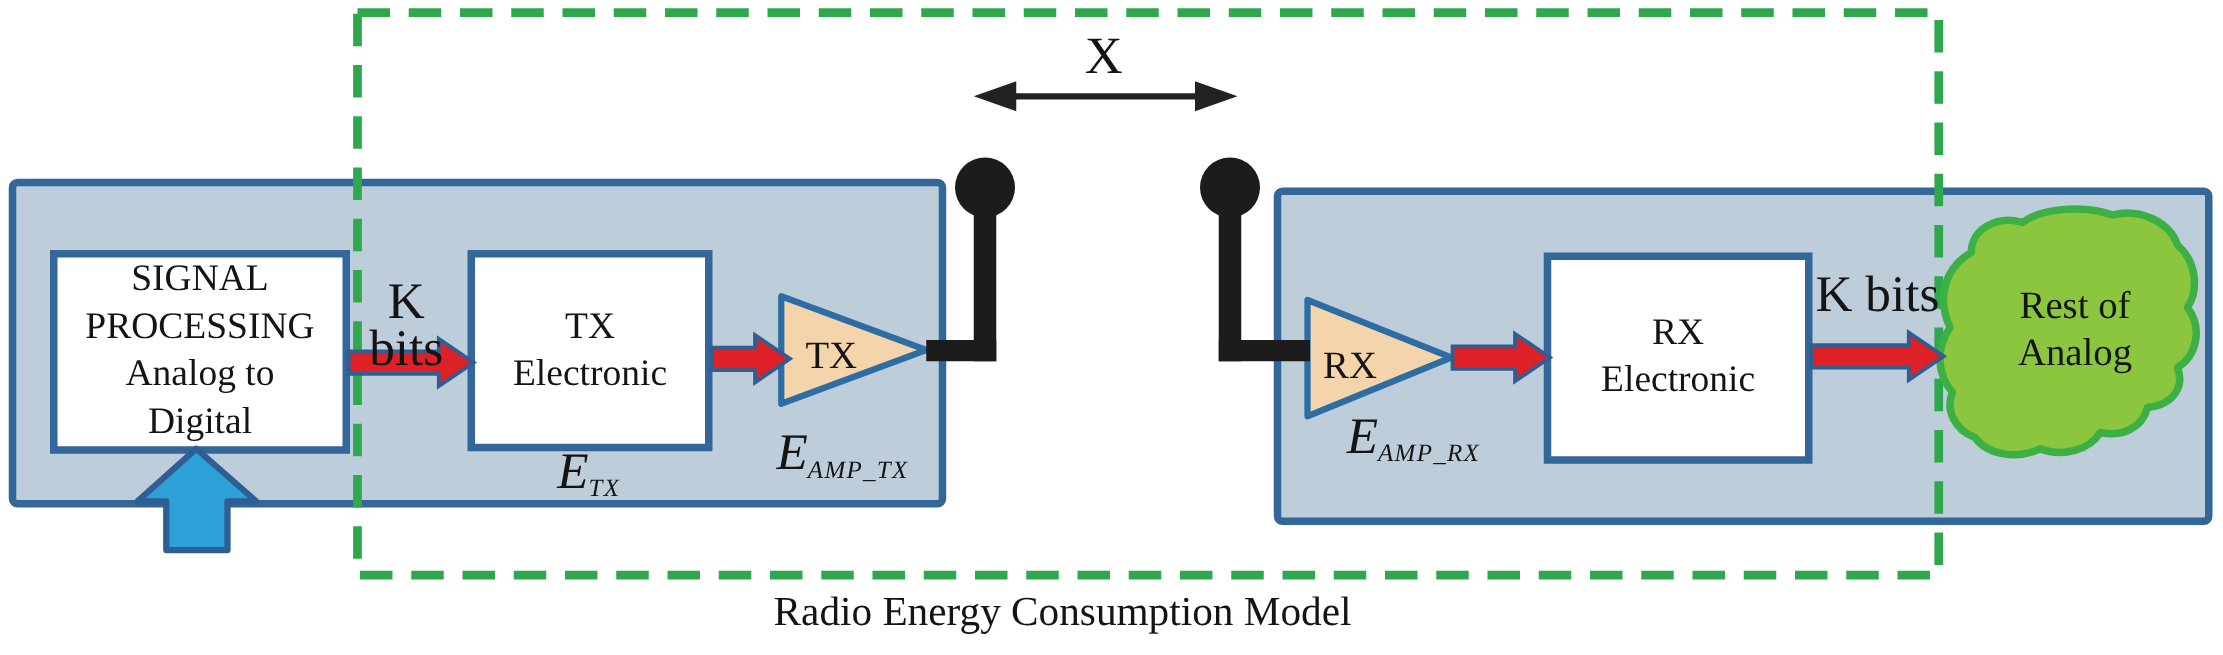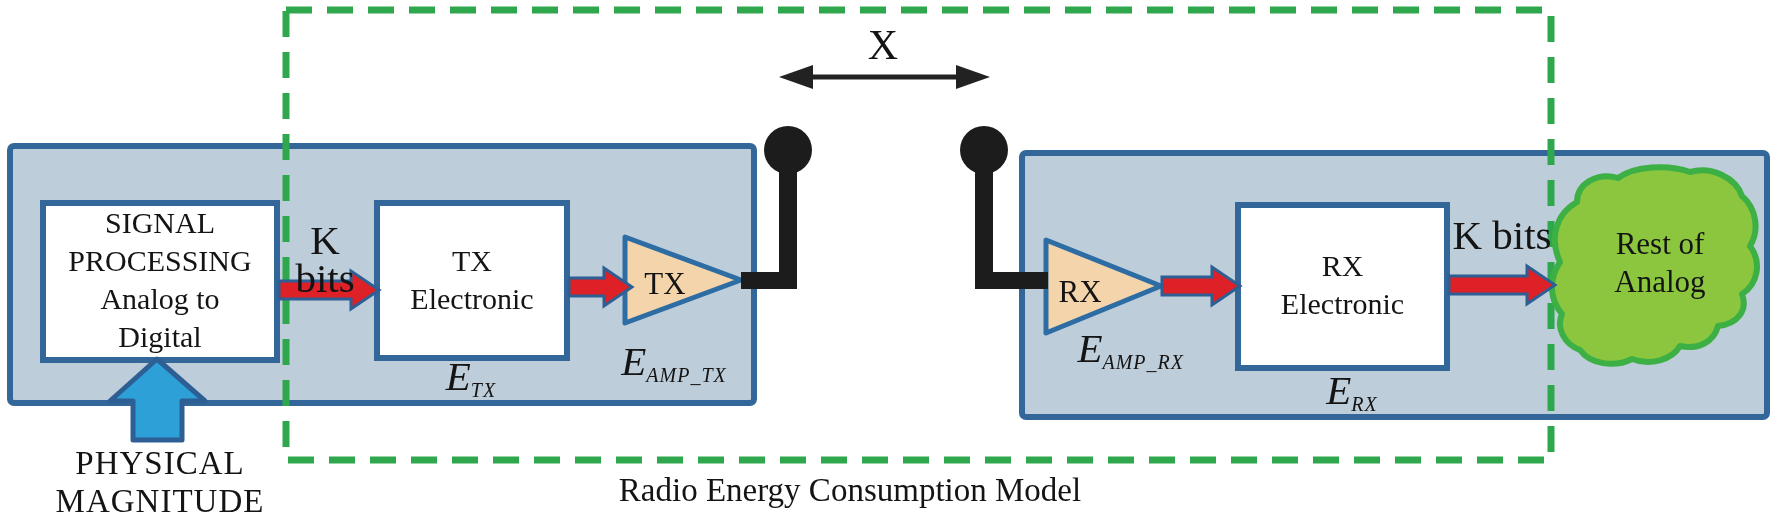--- a/index.html
+++ b/index.html
@@ -108,27 +108,22 @@
 
   <div class="t amp-t" style="left:1046px; top:275px; width:68px;">RX</div>
 
   <div class="t elabel" style="left:1024px; top:328px; width:160px;text-align:right;">
     <span>E</span><sub>AMP_RX</sub>
   </div>
 
   <div class="t" style="left:1238px; top:247px; width:209px;">RX
 Electronic</div>
 
-  <div class="t elabel" style="left:1292px; top:370px; width:120px;">
-    <span>E</span><sub>RX</sub>
-  </div>
 
   <div class="t kbits" style="left:1452px; top:216px; width:100px;">K bits</div>
 
   <div class="t" style="left:1572px; top:225px; width:176px; font-size:31px;">Rest of
 Analog</div>
 
-  <div class="t bigcaps" style="left:5px; top:444px; width:310px;">PHYSICAL
-MAGNITUDE</div>
 
   <div class="t caption" style="left:570px; top:472px; width:560px;">Radio Energy Consumption Model</div>
 
 </div>
 
 </body></html>

